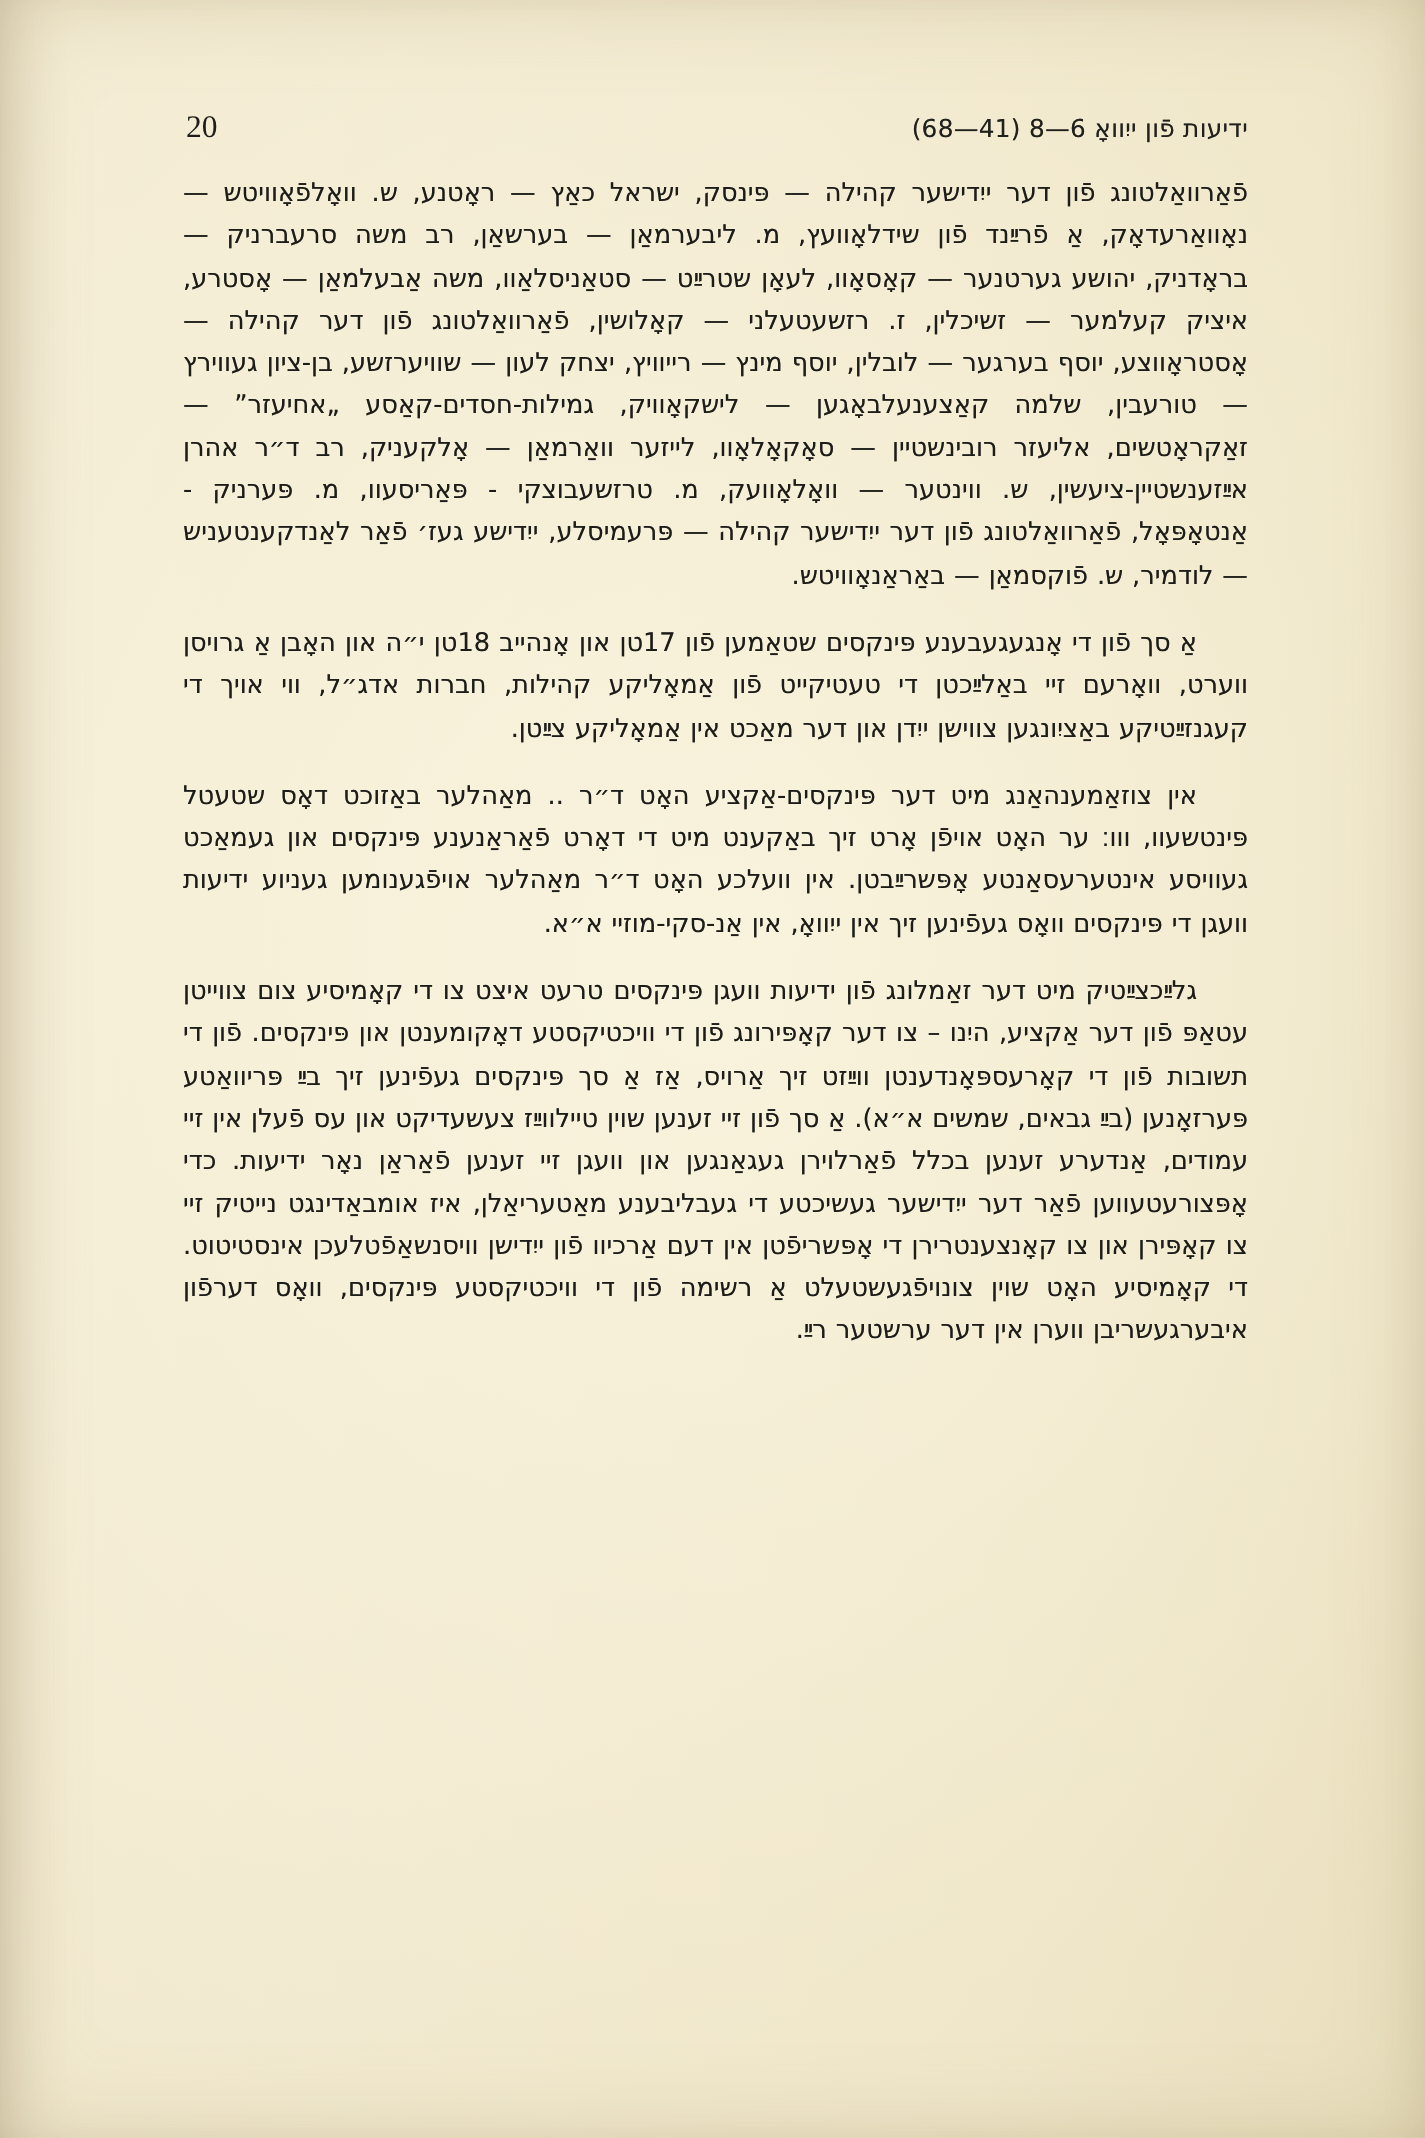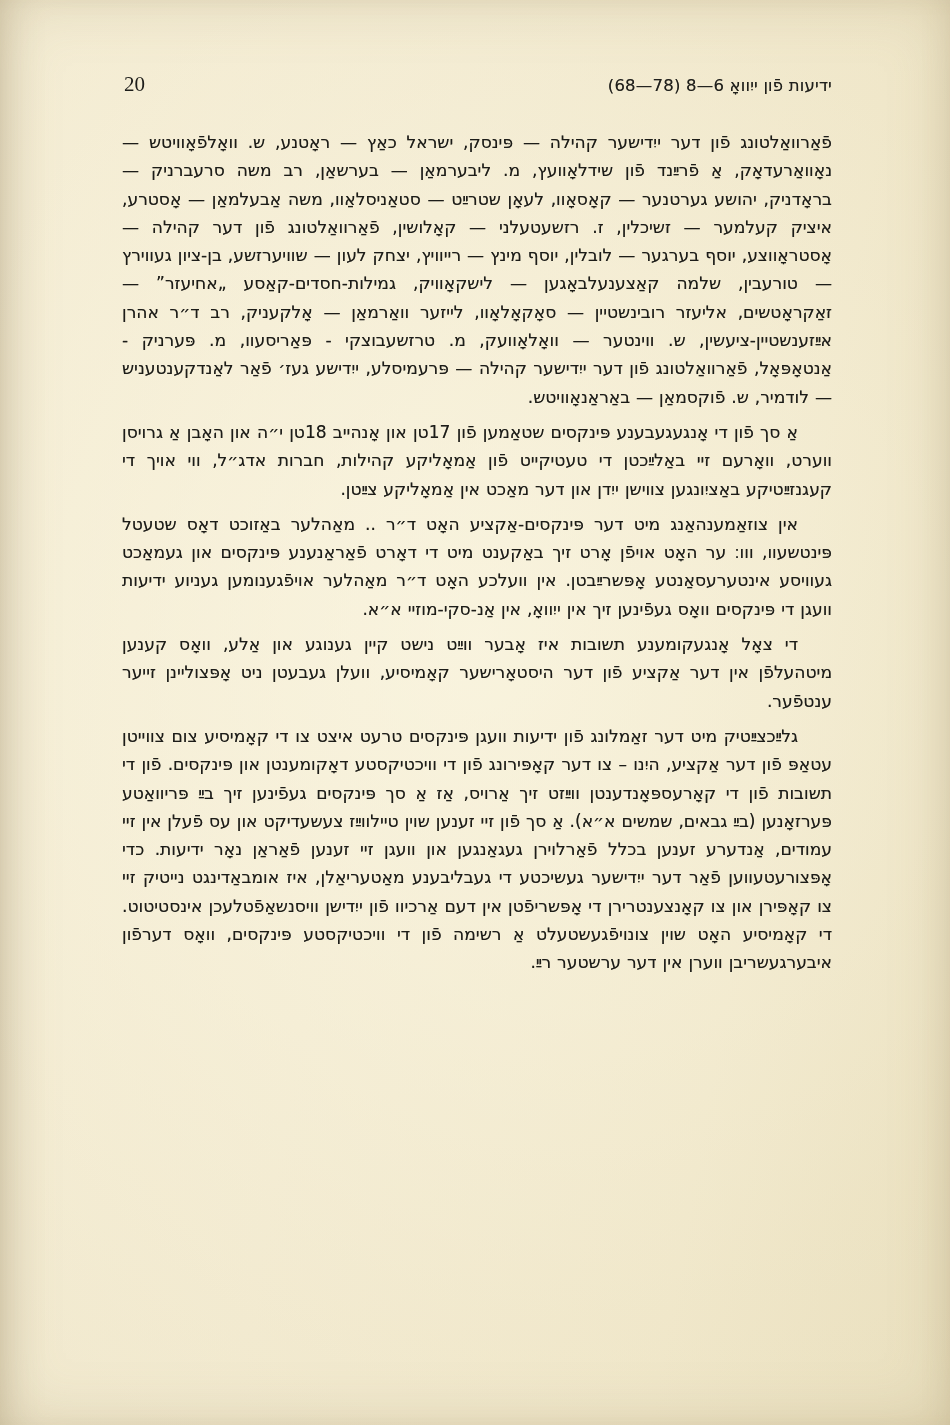--- a/index.html
+++ b/index.html
@@ -56,65 +56,64 @@
   .header .folio {
     font-family: "Liberation Serif", serif;
     font-size: 21px;
     color: #1d1d1a;
     direction: ltr;
     padding-left: 6px;
   }
 
   .body-col {
     position: absolute;
-    top: 128px;
+    top: 115px;
     right: 118px;
     width: 710px;
     direction: rtl;
     text-align: justify;
     text-align-last: right;
     font-family: "DejaVu Sans", sans-serif;
     font-size: 17.1px;
     line-height: 28.3px;
     color: #1c1c18;
     word-spacing: 0.5px;
   }
   .body-col p {
     margin: 0 0 0 0;
     text-indent: 0;
   }
   .body-col p.indent {
     text-indent: 34px;
   }
   .body-col p + p {
-    margin-top: 7px;
+    margin-top: 17px;
   }
   .body-col p.last {
     text-align-last: right;
   }
   
   .body-col, .header .running-title {
     text-shadow: 0 0 0.35px rgba(0,0,0,0.45);
   }
 </style>
 </head>
 <body>
 
 <div class="paper"></div>
 
 <div class="page">
 
   <div class="header">
-    <span class="running-title">ידיעות פֿון ייִוואָ 6—8 (78—68)</span>
+    <span class="running-title">ידיעות פֿון ייִוואָ 6—8 (41—68)</span>
     <span class="folio">20</span>
   </div>
 
   <div class="body-col">
     <p>פֿאַרוואַלטונג פֿון דער ייִדישער קהילה — פּינסק, ישראל כאַץ — ראָטנע, ש. וואָלפֿאָוויטש — נאָוואַרעדאָק, אַ פֿרײַנד פֿון שידלאָוועץ, מ. ליבערמאַן — בערשאַן, רב משה סרעברניק — בראָדניק, יהושע גערטנער — קאָסאָוו, לעאָן שטרײַט — סטאַניסלאַוו, משה אַבעלמאַן — אָסטרע, איציק קעלמער — זשיכלין, ז. רזשעטעלני — קאָלושין, פֿאַרוואַלטונג פֿון דער קהילה — אָסטראָווצע, יוסף בערגער — לובלין, יוסף מינץ — רייוויץ, יצחק לעון — שוויערזשע, בן-ציון געווירץ — טורעבין, שלמה קאַצענעלבאָגען — לישקאָוויק, גמילות-חסדים-קאַסע „אחיעזר” — זאַקראָטשים, אליעזר רובינשטיין — סאָקאָלאָוו, לייזער וואַרמאַן — אָלקעניק, רב ד״ר אהרן אײַזענשטיין-ציעשין, ש. ווינטער — וואָלאָוועק, מ. טרזשעבוצקי - פּאַריסעוו, מ. פּערניק - אַנטאָפּאָל, פֿאַרוואַלטונג פֿון דער ייִדישער קהילה — פּרעמיסלע, ייִדישע געז׳ פֿאַר לאַנדקענטעניש — לודמיר, ש. פֿוקסמאַן — באַראַנאָוויטש.</p>
     <p class="indent">אַ סך פֿון די אָנגעגעבענע פּינקסים שטאַמען פֿון 17טן און אָנהייב 18טן י״ה און האָבן אַ גרויסן ווערט, וואָרעם זיי באַלײַכטן די טעטיקייט פֿון אַמאָליקע קהילות, חברות אדג״ל, ווי אויך די קעגנזײַטיקע באַציִונגען צווישן ייִדן און דער מאַכט אין אַמאָליקע צײַטן.</p>
     <p class="indent">אין צוזאַמענהאַנג מיט דער פּינקסים-אַקציע האָט ד״ר .. מאַהלער באַזוכט דאָס שטעטל פּינטשעוו, ווו׃ ער האָט אויפֿן אָרט זיך באַקענט מיט די דאָרט פֿאַראַנענע פּינקסים און געמאַכט געוויסע אינטערעסאַנטע אָפּשרײַבטן. אין וועלכע האָט ד״ר מאַהלער אויפֿגענומען געניוע ידיעות וועגן די פּינקסים וואָס געפֿינען זיך אין ייִוואָ, אין אַנ-סקי-מוזיי א״א.</p>
-    <p class="indent">די צאָל אָנגעקומענע תשובות איז אָבער ווײַט נישט קיין גענוגע און אַלע, וואָס קענען מיטהעלפֿן אין דער אַקציע פֿון דער היסטאָרישער קאָמיסיע, וועלן געבעטן ניט אָפּצוליינן זייער ענטפֿער.</p>
     <p class="indent last">גלײַכצײַטיק מיט דער זאַמלונג פֿון ידיעות וועגן פּינקסים טרעט איצט צו די קאָמיסיע צום צווייטן עטאַפּ פֿון דער אַקציע, היִנו – צו דער קאָפּירונג פֿון די וויכטיקסטע דאָקומענטן און פּינקסים. פֿון די תשובות פֿון די קאָרעספּאָנדענטן ווײַזט זיך אַרויס, אַז אַ סך פּינקסים געפֿינען זיך בײַ פּריוואַטע פּערזאָנען (בײַ גבאים, שמשים א״א). אַ סך פֿון זיי זענען שוין טיילווײַז צעשעדיקט און עס פֿעלן אין זיי עמודים, אַנדערע זענען בכלל פֿאַרלוירן געגאַנגען און וועגן זיי זענען פֿאַראַן נאָר ידיעות. כדי אָפּצורעטעווען פֿאַר דער ייִדישער געשיכטע די געבליבענע מאַטעריאַלן, איז אומבאַדינגט נייטיק זיי צו קאָפּירן און צו קאָנצענטרירן די אָפּשריפֿטן אין דעם אַרכיוו פֿון ייִדישן וויסנשאַפֿטלעכן אינסטיטוט. די קאָמיסיע האָט שוין צונויפֿגעשטעלט אַ רשימה פֿון די וויכטיקסטע פּינקסים, וואָס דערפֿון איבערגעשריבן ווערן אין דער ערשטער רײַ.</p>
   </div>
 
 </div>
 
 <div class="edge-shadow"></div>
 
 </body></html>

